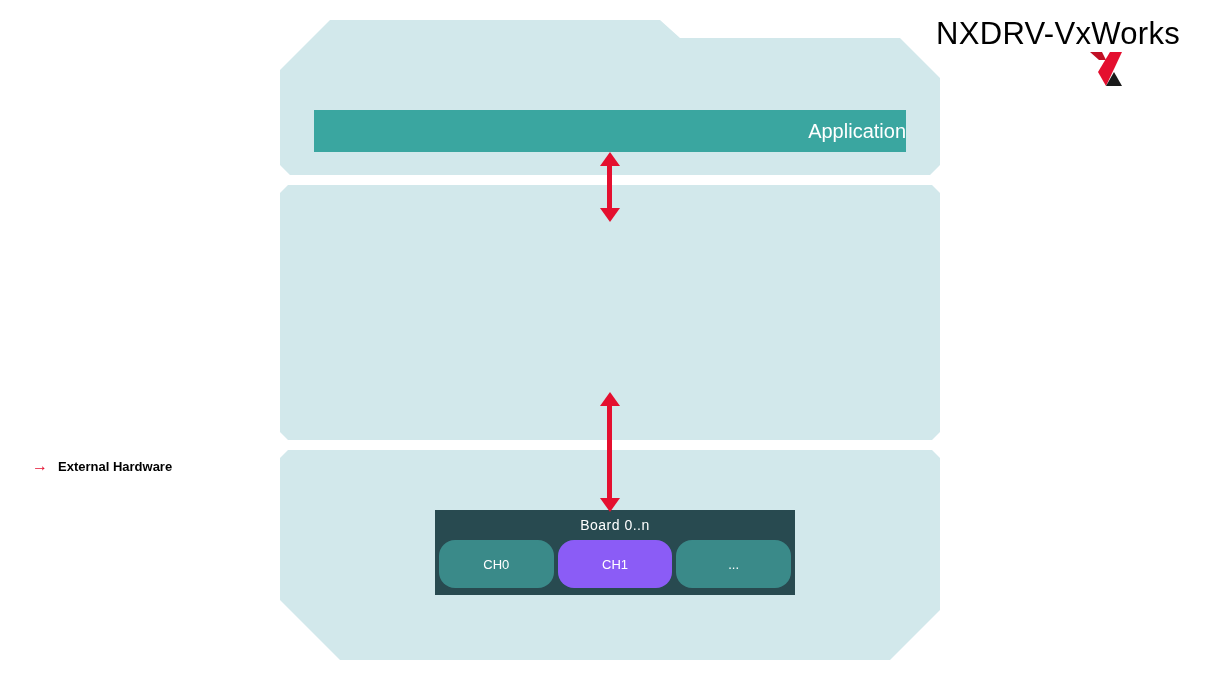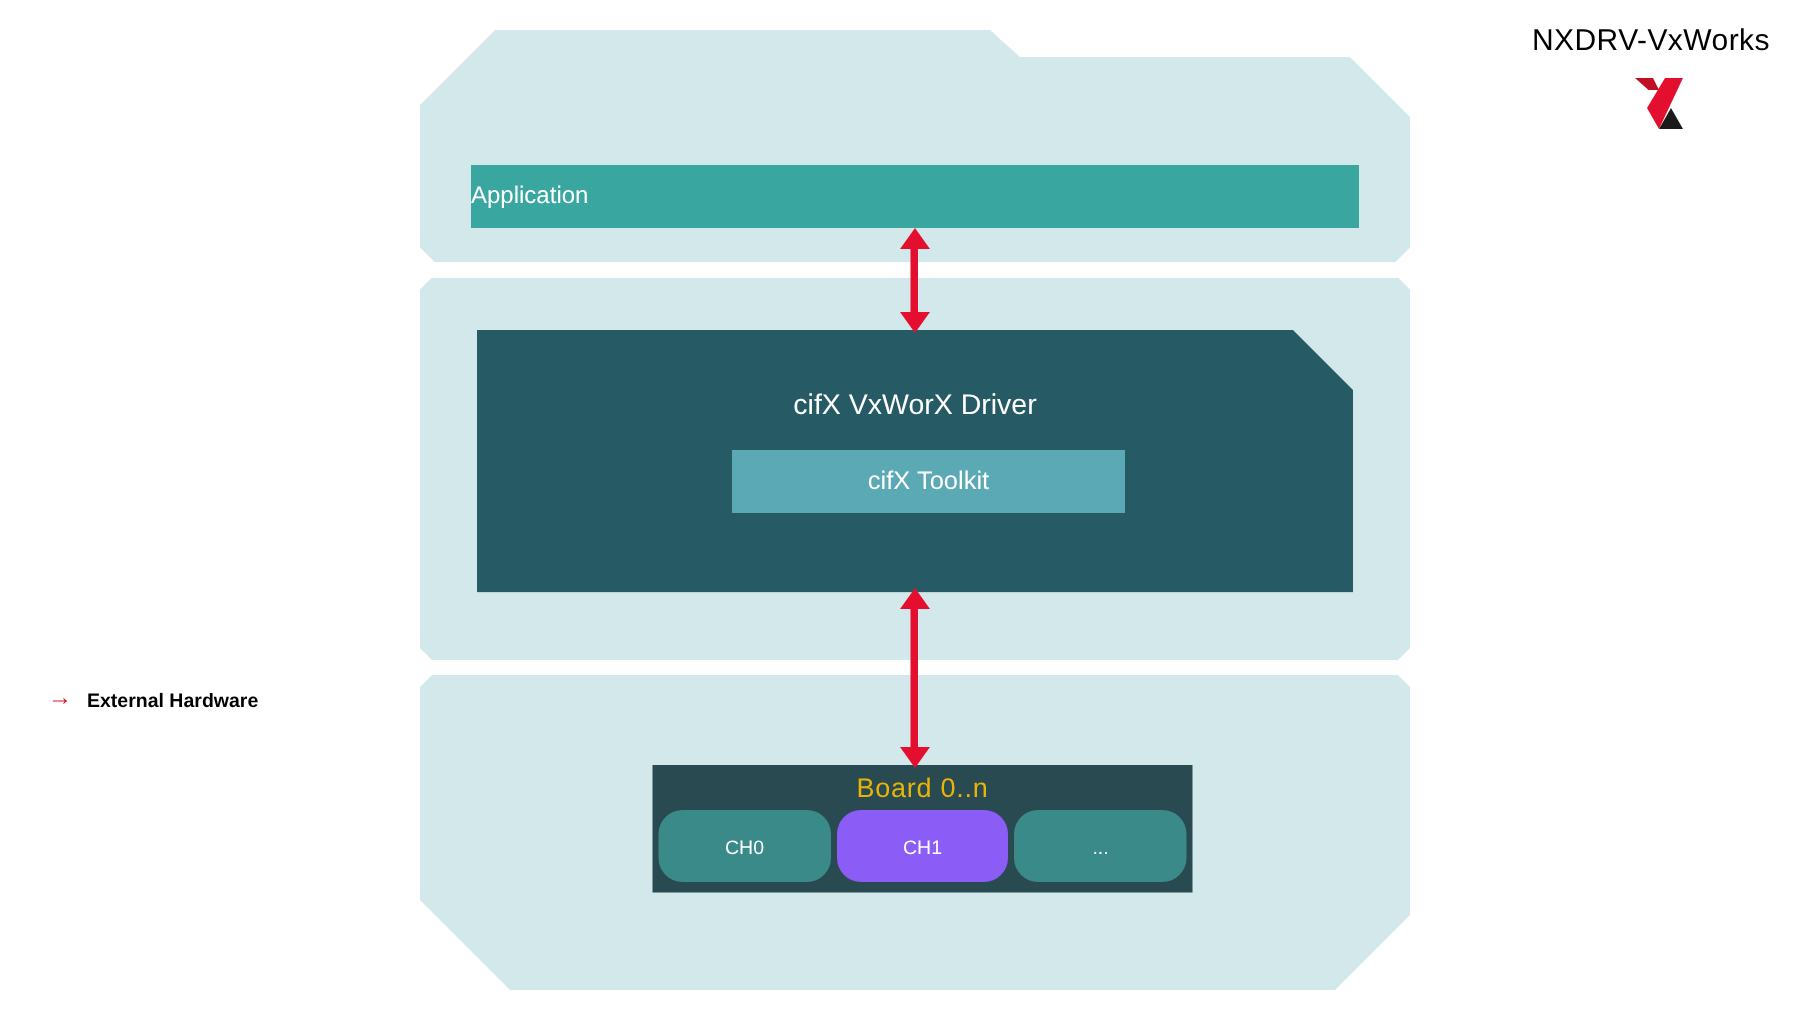--- a/index.html
+++ b/index.html
@@ -2,21 +2,21 @@
 <html><head>
 <meta charset="utf-8">
 <style>
   * { box-sizing: border-box; margin: 0; padding: 0; }
   html, body { width: 1210px; height: 680px; font-family: Arial, Helvetica, sans-serif; background: #fff; }
   .canvas { position: relative; width: 1210px; height: 680px; }
 
   .title {
     position: absolute;
     top: 16px; right: 30px;
-    font-size: 20px; color: #000;
+    font-size: 31px; color: #000;
     letter-spacing: 0.3px;
   }
   .logo {
     position: absolute;
     top: 48px; right: 82px;
     width: 44px; height: 44px;
   }
 
   .caption {
     position: absolute;
@@ -64,22 +64,22 @@
       0 8px
     ); }
 
   
   .app-bar {
     position:absolute;
     left:34px; top:90px;
     width:592px; height:42px;
     background:#3aa6a0;
     color:#fff;
-    display:flex; align-items:center; justify-content:flex-start;
-    font-size:16px;
+    display:flex; align-items:center; justify-content:flex-end;
+    font-size:20px;
   }
 
   .driver-box {
     position:absolute;
     left:38px; top:200px;
     width:584px; height:175px;
     background:#265b66;
     color:#fff;
     clip-path: polygon(0 0, 544px 0, 584px 40px, 584px 175px, 0 175px);
   }
@@ -101,21 +101,21 @@
   }
 
   .board-box {
     position:absolute;
     left:155px; top:490px;
     width:360px; height:85px;
     background:#284a50;
   }
   .board-head {
     height:30px;
-    color:#eab308; font-size:18px;
+    color:#ffffff; font-size:14px;
     display:flex; align-items:center; justify-content:center;
     letter-spacing:0.5px;
   }
   .ch-row { display:flex; height:48px; gap:4px; padding:0 4px; }
   .ch {
     flex:1;
     display:flex; align-items:center; justify-content:center;
     color:#fff; font-size:13px;border-radius:16px;
   }
   .ch0 { background:#3a8a89; }
@@ -152,26 +152,20 @@
   <div class="stage">
 
     <div class="panel p1"></div>
     <div class="panel p2"></div>
     <div class="panel p3"></div>
 
     <div class="app-bar">
       <span>Application</span>
     </div>
 
-    <div class="driver-box">
-      <div class="driver-title">cifX VxWorX Driver</div>
-      <div class="toolkit-bar">
-        <span>cifX Toolkit</span>
-      </div>
-    </div>
 
     <div class="board-box">
       <div class="board-head">Board 0..n</div>
       <div class="ch-row">
         <div class="ch ch0">CH0</div>
         <div class="ch ch1">CH1</div>
         <div class="ch ch2">...</div>
       </div>
     </div>
 

